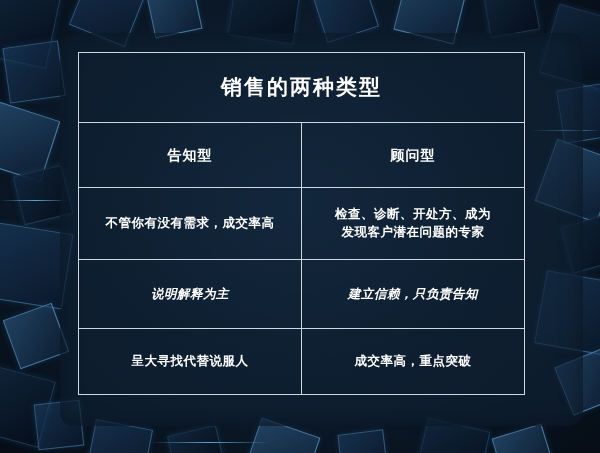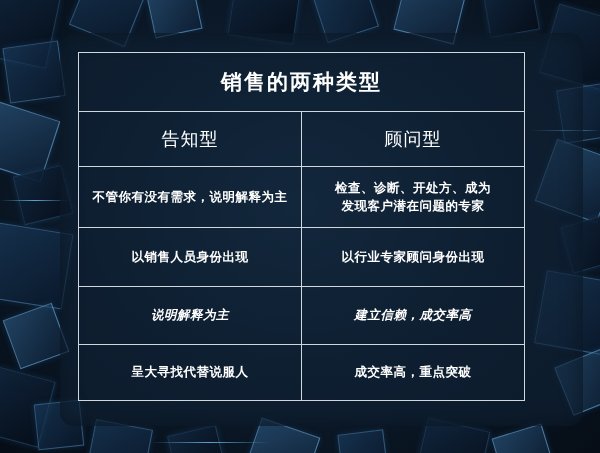--- a/index.html
+++ b/index.html
@@ -82,22 +82,22 @@
     padding: 4px 8px;
     line-height: 1.45;
   }
   .title-cell {
     font-size: 21px;
     font-weight: bold;
     letter-spacing: 2px;
     height: 50px;
   }
   .head-cell {
-    font-size: 18px;
-    font-weight: normal;
+    font-size: 14px;
+    font-weight: bold;
     letter-spacing: 1px;
     height: 46px;
   }
   .body-cell {
     font-size: 12.5px;
     font-weight: bold;
     letter-spacing: 0.5px;
   }
   .row-r1 td { height: 52px; }
   .row-r2 td { height: 50px; }
@@ -152,30 +152,26 @@
     <table class="cmp">
       <tbody>
         <tr>
           <td class="title-cell" colspan="2">销售的两种类型</td>
         </tr>
         <tr>
           <td class="head-cell">告知型</td>
           <td class="head-cell">顾问型</td>
         </tr>
         <tr class="row-r1">
-          <td class="body-cell">不管你有没有需求，说明解释为主</td>
+          <td class="body-cell">不管你有没有需求，成交率高</td>
           <td class="body-cell">检查、诊断、开处方、成为<br>发现客户潜在问题的专家</td>
-        </tr>
-        <tr class="row-r2">
-          <td class="body-cell">以销售人员身份出现</td>
-          <td class="body-cell">以行业专家顾问身份出现</td>
         </tr>
         <tr class="row-r4">
           <td class="body-cell">说明解释为主</td>
-          <td class="body-cell">建立信赖，成交率高</td>
+          <td class="body-cell">建立信赖，只负责告知</td>
         </tr>
         <tr class="row-r5">
           <td class="body-cell">呈大寻找代替说服人</td>
           <td class="body-cell">成交率高，重点突破</td>
         </tr>
       </tbody>
     </table>
   </div>
 
 </div>

